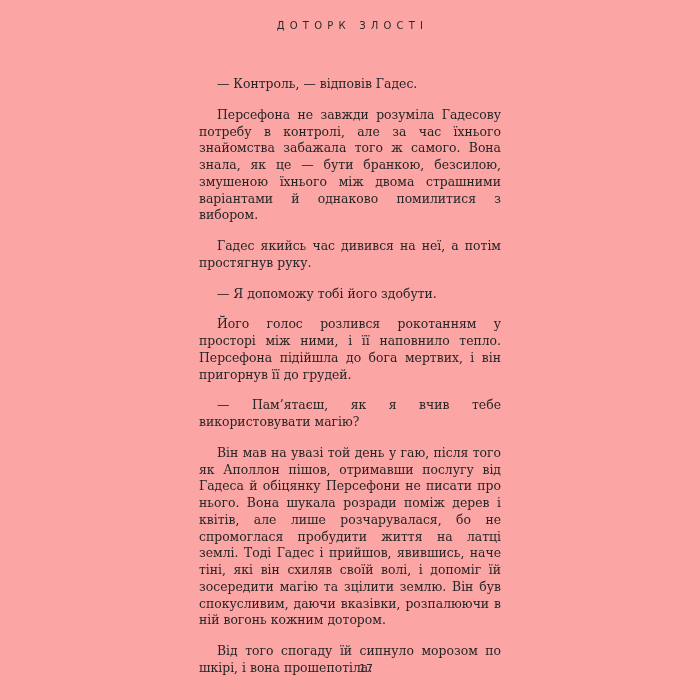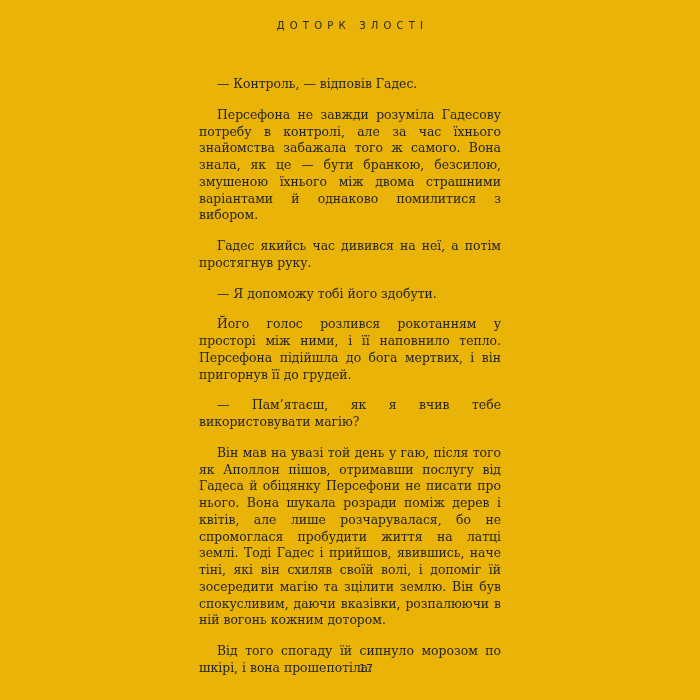--- a/index.html
+++ b/index.html
@@ -12,21 +12,21 @@
       height: 700px;
       position: relative;
       overflow: hidden;
     }
     .page {
       position: absolute;
       left: 0;
       top: 0;
       width: 700px;
       height: 700px;
-      background: #eab308;
+      background: #fca5a5;
     }
     .running-head {
       position: absolute;
       top: 20px;
       left: 0;
       width: 700px;
       text-align: center;
       font-family: "DejaVu Sans", sans-serif;
       font-size: 10px;
       letter-spacing: 5.2px;

